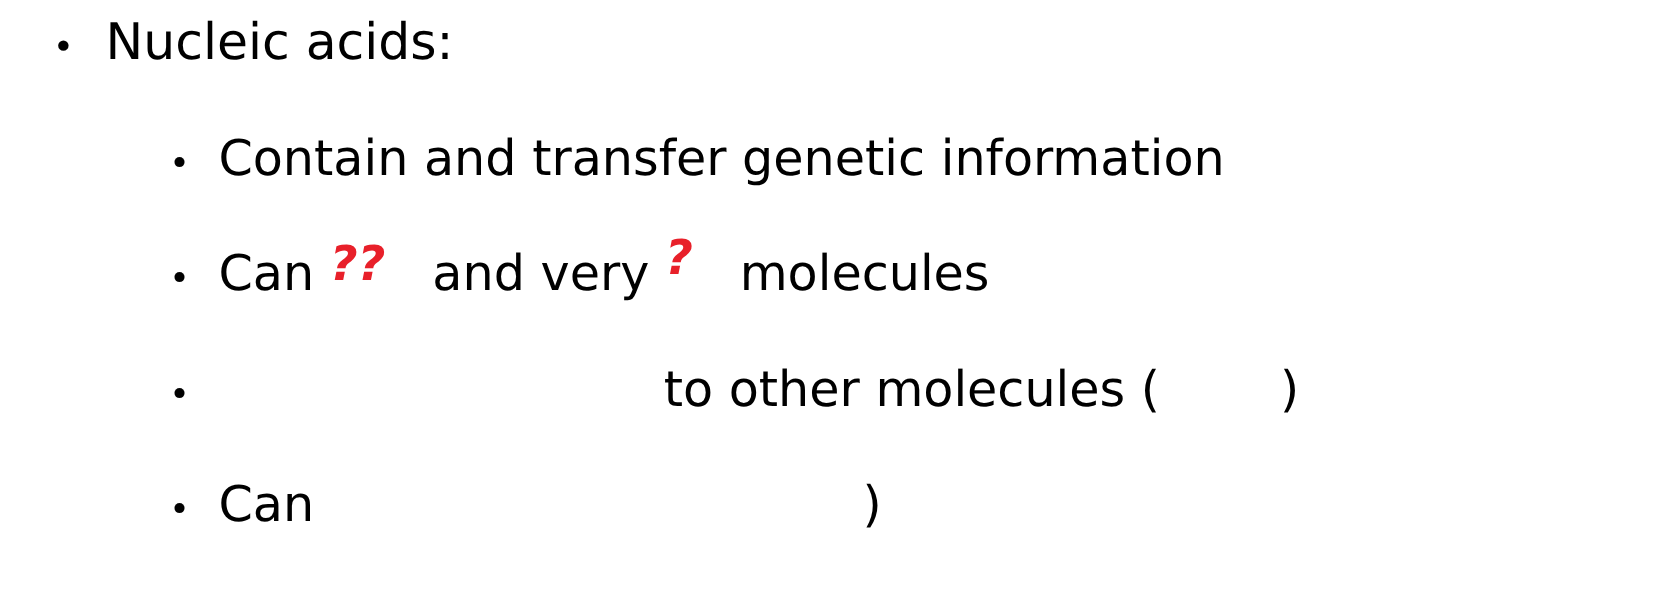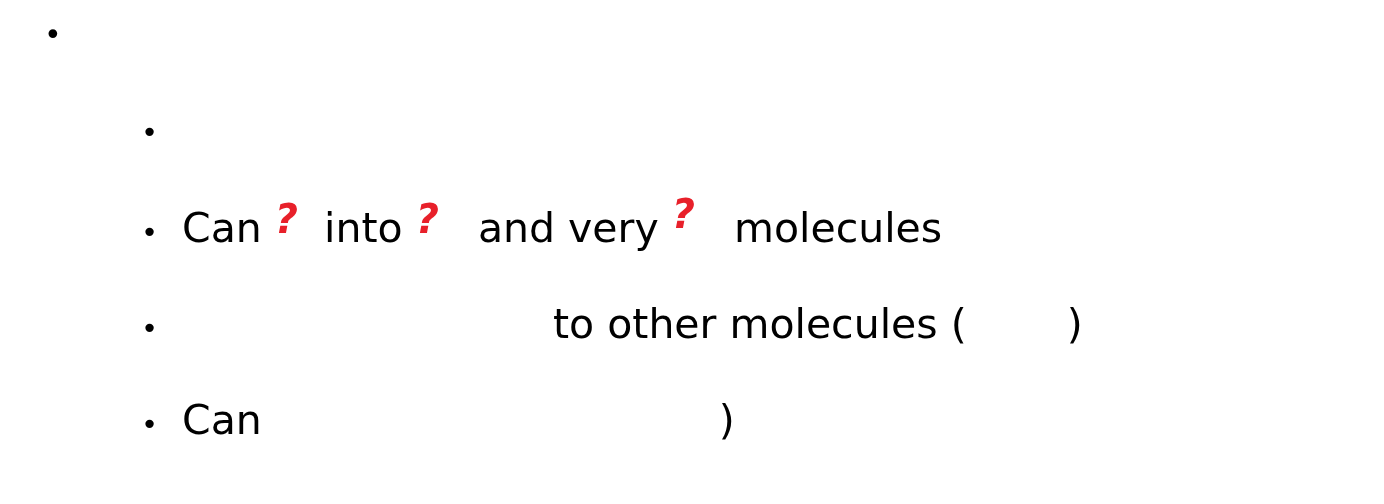--- a/index.html
+++ b/index.html
@@ -90,31 +90,32 @@
   .gap-md  { width: 58px; }
   .gap-lg  { width: 100px; }
 </style>
 </head>
 <body>
 
 <div id="slide">
 
   <div class="bullet-line level1">
     <span class="marker">•</span>
+    <span class="txt">Nucleic acids:</span>
   </div>
 
   <div class="bullet-line level2 row2">
     <span class="marker">•</span>
+    <span class="txt">Contain and transfer genetic information</span>
   </div>
 
   <div class="bullet-line level2 row3">
     <span class="marker">•</span>
     <span class="txt">Can </span>
     <span class="qmark">?</span>
-    <span class="txt">  into </span>
     <span class="qmark">?</span>
     <span class="txt">   and very </span>
     <span class="qmark raised">?</span>
     <span class="txt">   molecules</span>
   </div>
 
   <div class="bullet-line level2 row4">
     <span class="marker">•</span>
     <span class="blank gap-lg"></span>
     <span class="blank gap-lg"></span>

